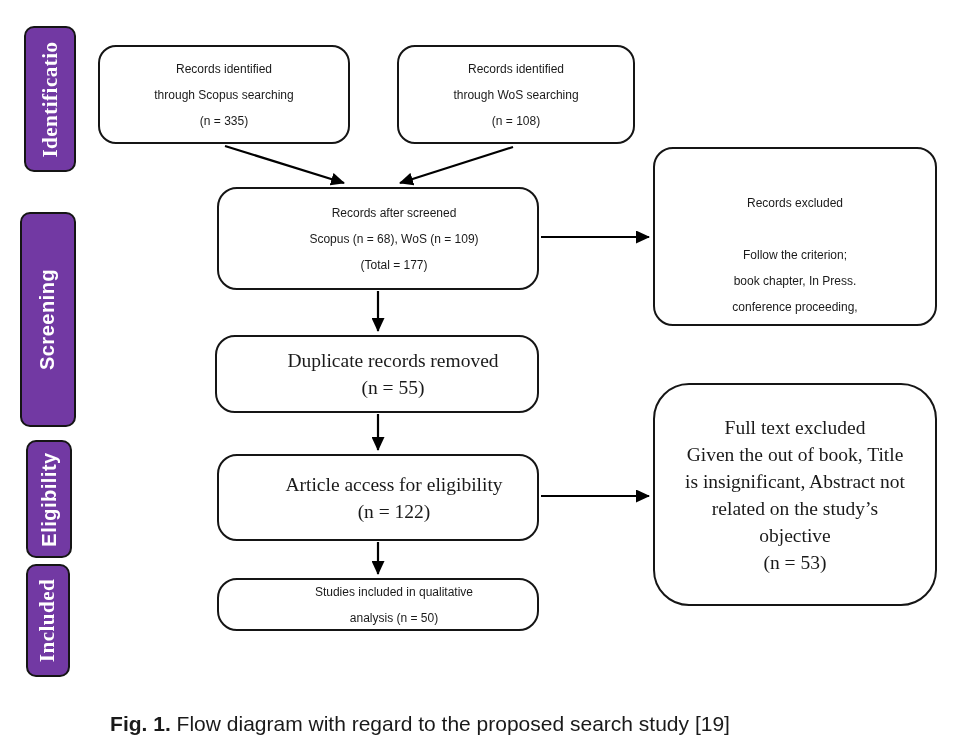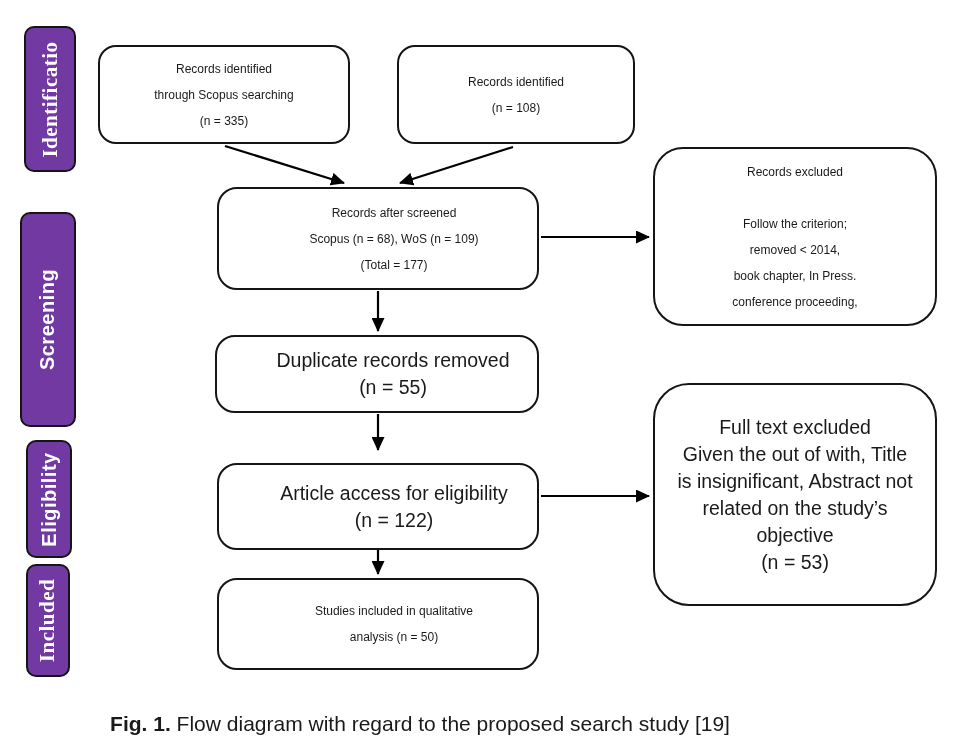--- a/index.html
+++ b/index.html
@@ -48,38 +48,38 @@
     text-align: center;
     padding: 4px 8px;
   }
   .box .bline { display: block; min-height: 26px; }
   .box.f-sans {
     font-family: "Liberation Sans", sans-serif;
     font-size: 12px;
     line-height: 26px;
   }
   .box.f-serif {
-    font-family: Liberation Sans, sans-serif;
+    font-family: Liberation Serif, serif;
     font-size: 19.5px;
     line-height: 27px;
   }
   .box.f-serif .bline { min-height: 27px; }
   .r16 { border-radius: 20px; padding-left: 40px; }
   .r18 { border-radius: 18px; }
-  .r30 { border-radius: 30px; }
+  .r30 { border-radius: 20px; justify-content: flex-end; }
   .r36 { border-radius: 36px; }
   
   .b-scopus    { left:  98px; top:  45px; width: 252px; height:  99px; }
   .b-wos       { left: 397px; top:  45px; width: 238px; height:  99px; }
   .b-screened  { left: 217px; top: 187px; width: 322px; height: 103px; }
   .b-recexcl   { left: 653px; top: 147px; width: 284px; height: 179px; line-height: 27px; }
   .b-dup       { left: 215px; top: 335px; width: 324px; height:  78px; }
-  .b-elig      { left: 217px; top: 454px; width: 322px; height:  87px; margin-top: 9px; }
+  .b-elig      { left: 217px; top: 454px; width: 322px; height:  87px; }
   .b-ftexcl    { left: 653px; top: 383px; width: 284px; height: 223px; line-height: 28px; }
-  .b-incl      { left: 217px; top: 578px; width: 322px; height:  92px; }
+  .b-incl      { left: 217px; top: 578px; width: 322px; height:  53px; }
   
   .sl-identification { left: 24px; top:  26px; width: 52px; height: 146px; }
   .sl-screening      { left: 20px; top: 212px; width: 56px; height: 215px; }
   .sl-eligibility    { left: 26px; top: 440px; width: 46px; height: 118px; }
   .sl-included       { left: 26px; top: 564px; width: 44px; height: 113px; }
   .caption {
     position: absolute;
     left: 0; top: 712px;
     width: 840px;
     text-align: center;
@@ -125,51 +125,51 @@
   </div>
 
   <div class="box f-sans r18 b-scopus">
     <span class="bline">Records identified</span>
     <span class="bline">through Scopus searching</span>
     <span class="bline">(n = 335)</span>
   </div>
 
   <div class="box f-sans r18 b-wos">
     <span class="bline">Records identified</span>
+    <span class="bline">through WoS searching</span>
     <span class="bline">(n = 108)</span>
   </div>
 
   <div class="box f-sans r16 b-screened">
     <span class="bline">Records after screened</span>
     <span class="bline">Scopus (n = 68), WoS (n = 109)</span>
     <span class="bline">(Total = 177)</span>
   </div>
 
   <div class="box f-sans r30 b-recexcl">
     <span class="bline">Records excluded</span>
     <span class="bline"></span>
     <span class="bline">Follow the criterion;</span>
-    <span class="bline">removed &lt; 2014,</span>
     <span class="bline">book chapter, In Press.</span>
     <span class="bline">conference proceeding,</span>
   </div>
 
   <div class="box f-serif r16 b-dup">
     <span class="bline">Duplicate records removed</span>
     <span class="bline">(n = 55)</span>
   </div>
 
   <div class="box f-serif r16 b-elig">
     <span class="bline">Article access for eligibility</span>
     <span class="bline">(n = 122)</span>
   </div>
 
   <div class="box f-serif r36 b-ftexcl">
     <span class="bline">Full text excluded</span>
-    <span class="bline">Given the out of with, Title</span>
+    <span class="bline">Given the out of book, Title</span>
     <span class="bline">is insignificant, Abstract not</span>
     <span class="bline">related on the study’s</span>
     <span class="bline">objective</span>
     <span class="bline">(n = 53)</span>
   </div>
 
   <div class="box f-sans r16 b-incl">
     <span class="bline">Studies included in qualitative</span>
     <span class="bline">analysis (n = 50)</span>
   </div>

